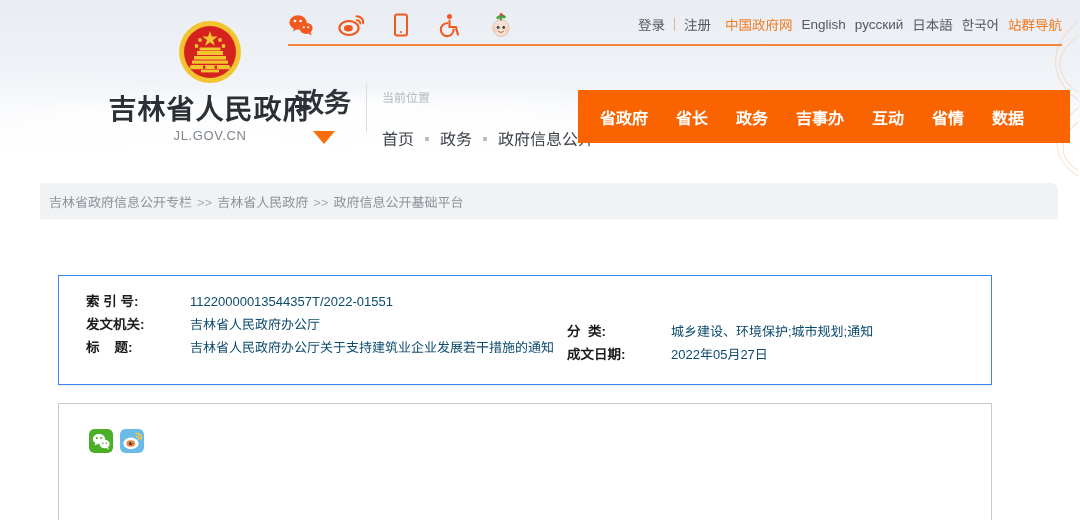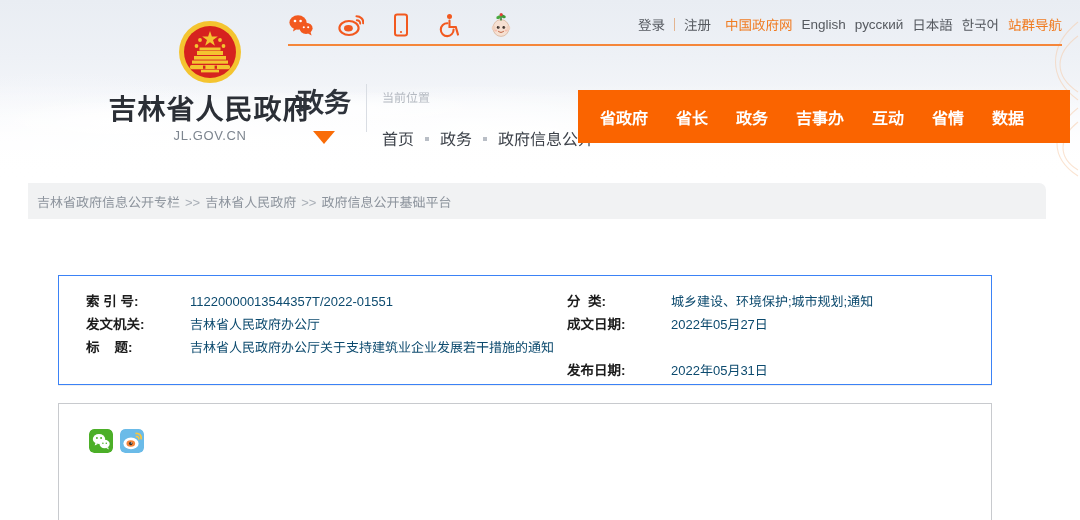--- a/index.html
+++ b/index.html
@@ -96,21 +96,21 @@
     background: #fa6400; display: flex; align-items: center;
   }
   .navbar .nav-item {
     color: #ffffff; font-size: 16px; font-weight: bold; cursor: pointer;
     padding: 0 14px; white-space: nowrap;
   }
   .navbar .nav-item:first-child { padding-left: 22px; }
 
   
   .crumbbar {
-    position: absolute; left: 28px; top: 183px; width: 1018px; height: 36px;
+    position: absolute; left: 40px; top: 183px; width: 1018px; height: 36px;
     background: #f1f2f3; border-top-right-radius: 7px;
     display: flex; align-items: center;
   }
   .crumbbar .cb-text {
     padding-left: 9px; font-size: 13px; color: #8d949d; white-space: nowrap;
   }
   .crumbbar .cb-link { color: #8d949d; text-decoration: none; cursor: pointer; }
   .crumbbar .cb-arrow { color: #a9afb7; margin: 0 5px; }
 
   
@@ -118,21 +118,21 @@
     position: absolute; left: 58px; top: 275px; width: 934px; height: 110px;
     border: 1px solid #3b82f6; background: #ffffff;
     box-shadow: 0 1px 0 rgba(0,0,0,.06);
   }
   .meta-grid {
     position: relative; width: 100%; height: 100%;
     padding: 14px 0 0 0;
   }
   .meta-col { position: absolute; top: 14px; }
   .meta-col.left  { left: 27px; }
-  .meta-col.right { left: 508px; }
+  .meta-col.right { left: 508px; margin-top: 30px; }
   .meta-row { display: flex; align-items: baseline; height: 23px; }
   .meta-label {
     font-size: 13.5px; font-weight: bold; color: #1b1b1b;
     width: 104px; flex: 0 0 104px; white-space: pre;
   }
   .meta-value { font-size: 13px; color: #0c4a6e; white-space: nowrap; }
   .meta-row.spacer { height: 23px; }
 
   .content-panel {
     position: absolute; left: 58px; top: 403px; width: 934px; height: 130px;
@@ -308,24 +308,20 @@
     <div class="meta-col right">
       <div class="meta-row">
         <span class="meta-label">分  类:</span>
         <span class="meta-value">城乡建设、环境保护;城市规划;通知</span>
       </div>
       <div class="meta-row">
         <span class="meta-label">成文日期:</span>
         <span class="meta-value">2022年05月27日</span>
       </div>
       <div class="meta-row spacer"></div>
-      <div class="meta-row">
-        <span class="meta-label">发布日期:</span>
-        <span class="meta-value">2022年05月31日</span>
-      </div>
     </div>
 
   </div>
 </div>
 
 <div class="content-panel">
 
   <div class="share-row">
     <svg class="share-ico" viewBox="0 0 24 24">
       <rect x="0" y="0" width="24" height="24" rx="5" fill="#4caf28"></rect>

